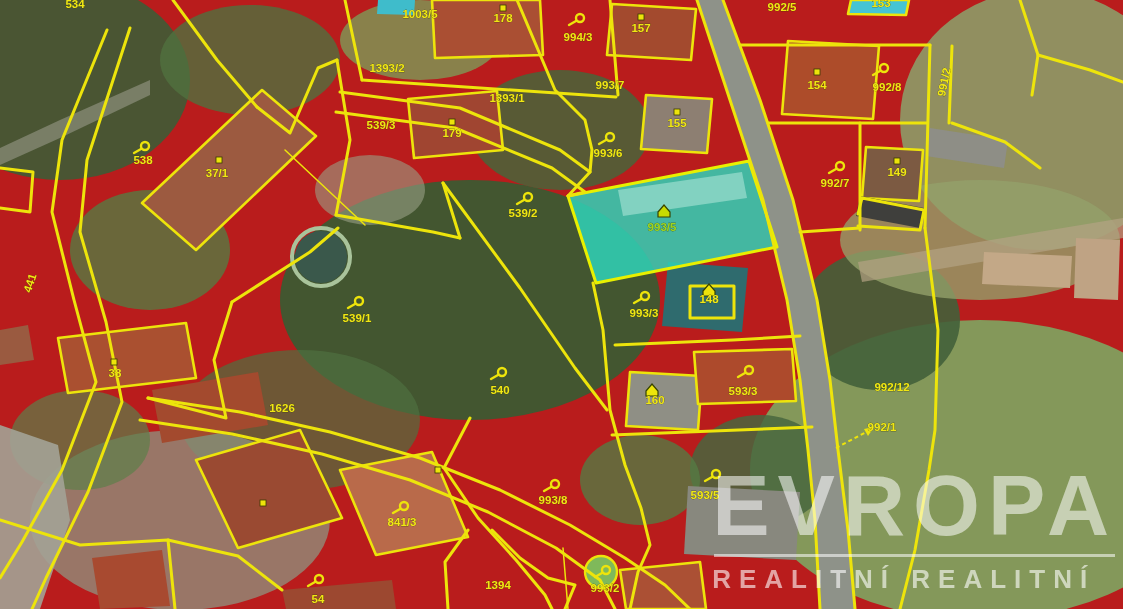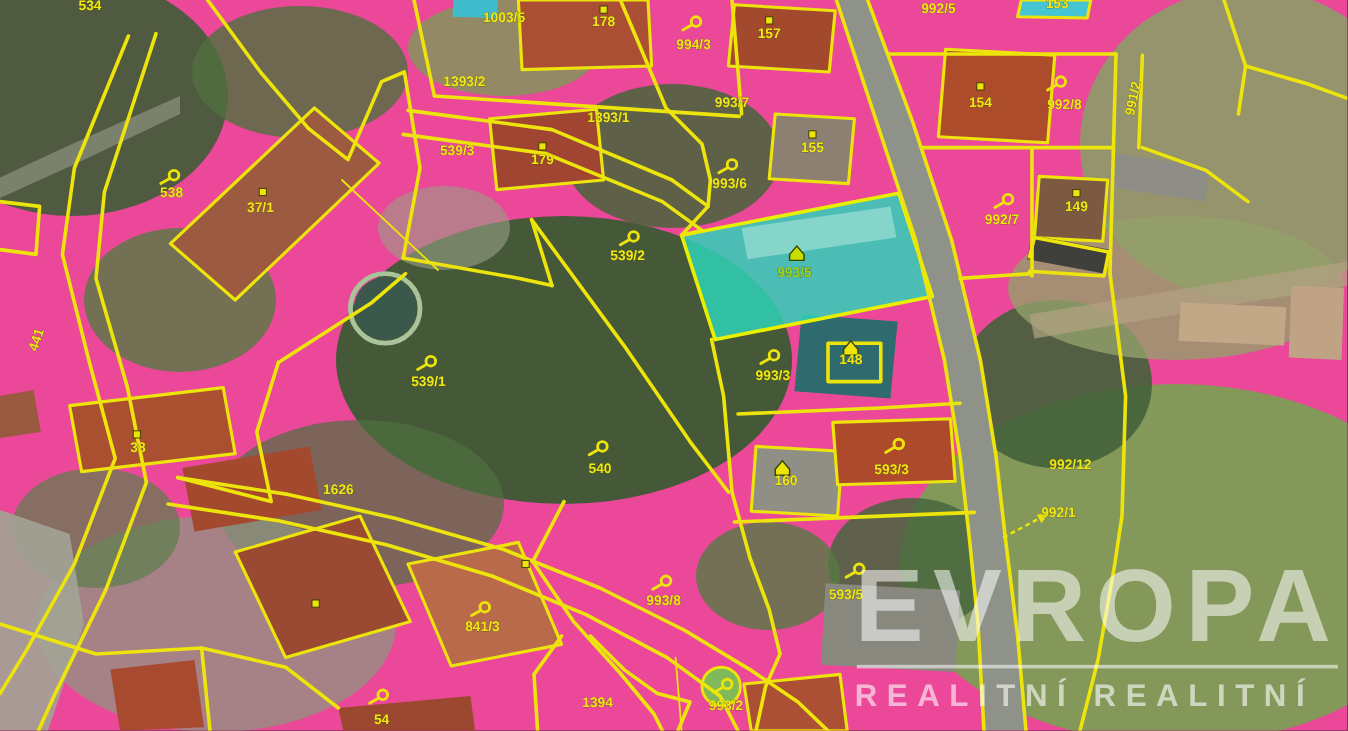--- a/index.html
+++ b/index.html
@@ -1,18 +1,18 @@
 <!DOCTYPE html>
 <html><head>
 <meta charset="utf-8">
 <style>
   html,body{margin:0;padding:0;background:#222;}
   .stage{
     position:relative;width:1123px;height:609px;overflow:hidden;
-    background:#ec4899;
+    background:#b91c1c;
     font-family:"Liberation Sans",sans-serif;
   }
   svg.map{position:absolute;inset:0;display:block;}
   .wm{
     position:absolute;right:6px;bottom:14px;z-index:40;pointer-events:none;
     text-align:left;user-select:none;
   }
   .wm-title{
     font-size:86px;font-weight:bold;letter-spacing:8px;line-height:0.92;
     color:rgba(255,255,255,0.55);white-space:nowrap;

